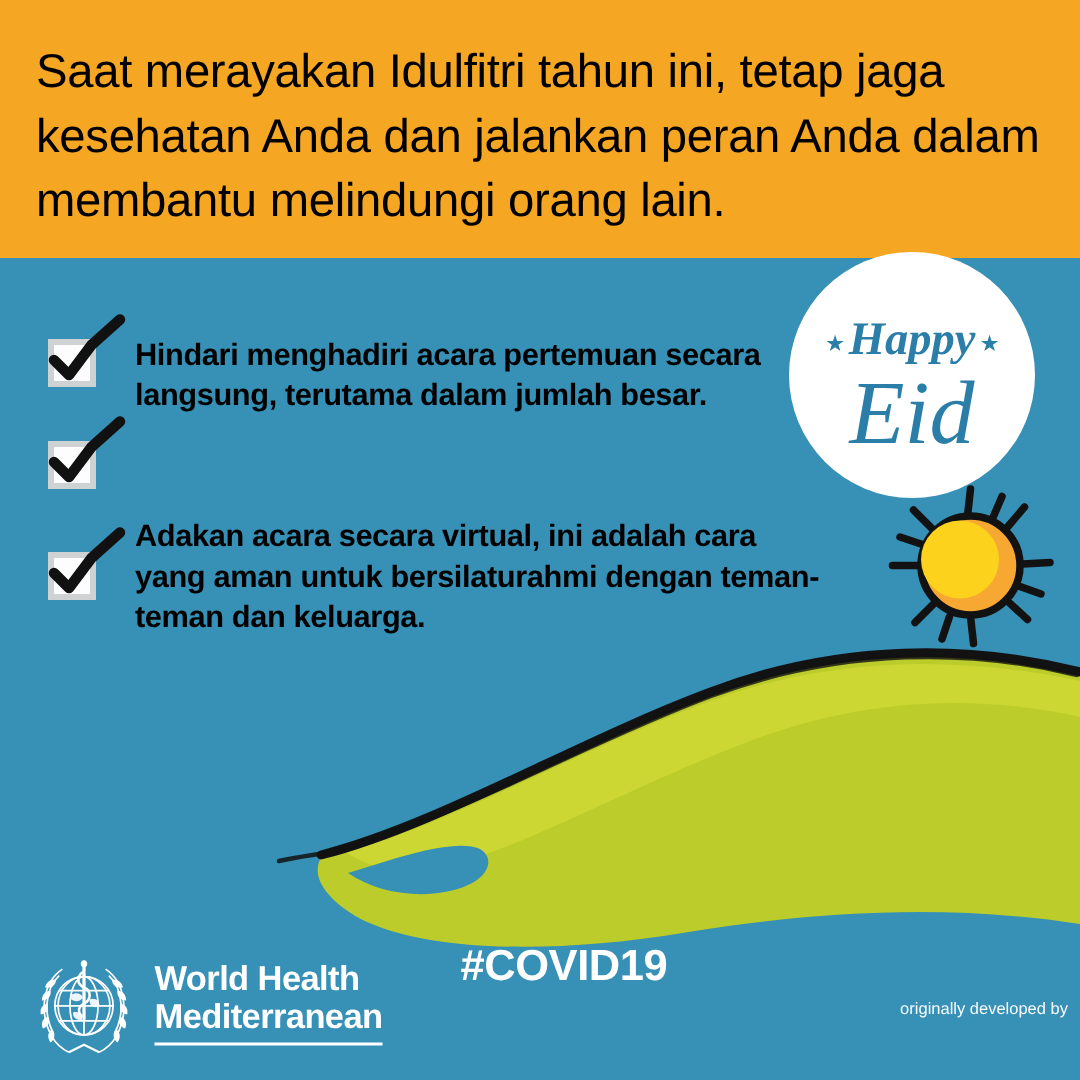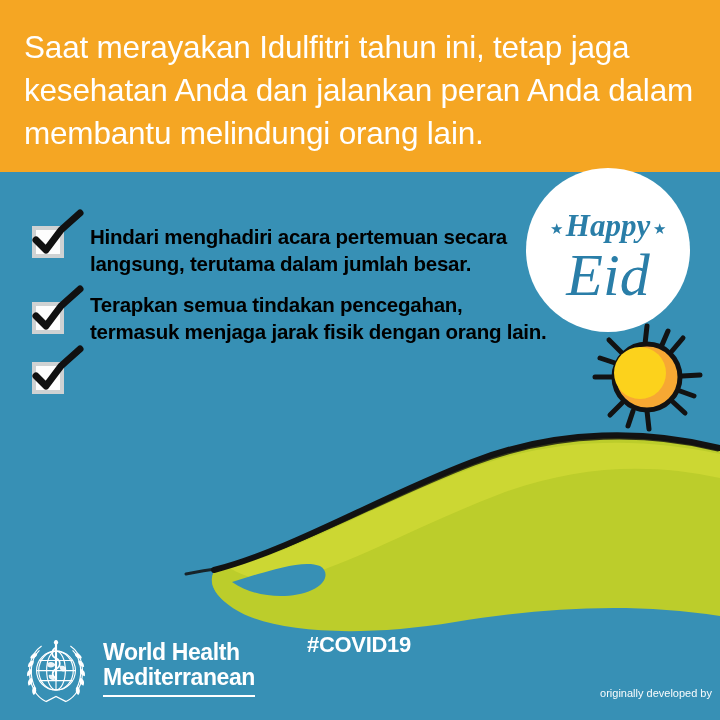--- a/index.html
+++ b/index.html
@@ -25,21 +25,21 @@
     width: 720px;
     height: 172px;
     background: #f5a623;
     z-index: 1;
   }
   .headline {
     position: absolute;
     left: 24px;
     top: 26px;
     width: 672px;
-    color: #ffffff;
+    color: #000000;
     font-size: 31.5px;
     line-height: 43px;
     font-weight: 400;
     letter-spacing: -0.2px;
     z-index: 3;
     white-space: pre-wrap;
   }
 
   
   .body-area {
@@ -165,30 +165,30 @@
     width: 152px;
     margin-top: 37px;
   }
 
   .hashtags {
     position: absolute;
     left: 307px;
     top: 628px;
     z-index: 6;
     color: #ffffff;
-    font-size: 22px;
+    font-size: 29px;
     line-height: 33px;
     font-weight: bold;
     letter-spacing: -0.3px;
   }
 
   .credit {
     position: absolute;
     right: 8px;
-    top: 686px;
+    top: 666px;
     z-index: 6;
     color: #ffffff;
     font-size: 11px;
     line-height: 14px;
     text-align: right;
     opacity: 0.97;
   }
 </style>
 </head>
 <body>
@@ -263,31 +263,31 @@
     </div>
 
     <div class="check-item align-mid">
       <div class="checkbox-wrap">
         <div class="checkbox-box"></div>
         <svg class="checkbox-tick" viewBox="0 0 58 50">
           <path d="M10 30 L20 40 L35 20 L54 3" fill="none" stroke="#111111" stroke-width="7" stroke-linecap="round" stroke-linejoin="round"></path>
           <path d="M34 22 C 41 15, 48 9, 55 4" fill="none" stroke="#111111" stroke-width="3.5" stroke-linecap="round"></path>
         </svg>
       </div>
-      <div class="check-text">Terapkan semua tindakan pencegahan, termasuk menjaga jarak fisik dengan orang lain.</div>
     </div>
 
     <div class="check-item align-mid">
       <div class="checkbox-wrap">
         <div class="checkbox-box"></div>
         <svg class="checkbox-tick" viewBox="0 0 58 50">
           <path d="M10 30 L20 40 L35 20 L54 3" fill="none" stroke="#111111" stroke-width="7" stroke-linecap="round" stroke-linejoin="round"></path>
           <path d="M34 22 C 41 15, 48 9, 55 4" fill="none" stroke="#111111" stroke-width="3.5" stroke-linecap="round"></path>
         </svg>
       </div>
+      <div class="check-text">Adakan acara secara virtual, ini adalah cara yang aman untuk bersilaturahmi dengan teman-teman dan keluarga.</div>
     </div>
 
   </div>
 
   <div class="who-logo">
     <svg class="who-emblem" viewBox="0 0 100 100">
       <g stroke="#ffffff" fill="none" stroke-width="1.6">
 
         <path d="M30 14 C 12 26, 8 54, 20 76 C 24 83, 30 88, 36 91"></path>
         <path d="M27 20 C 14 32, 12 56, 22 74"></path>

